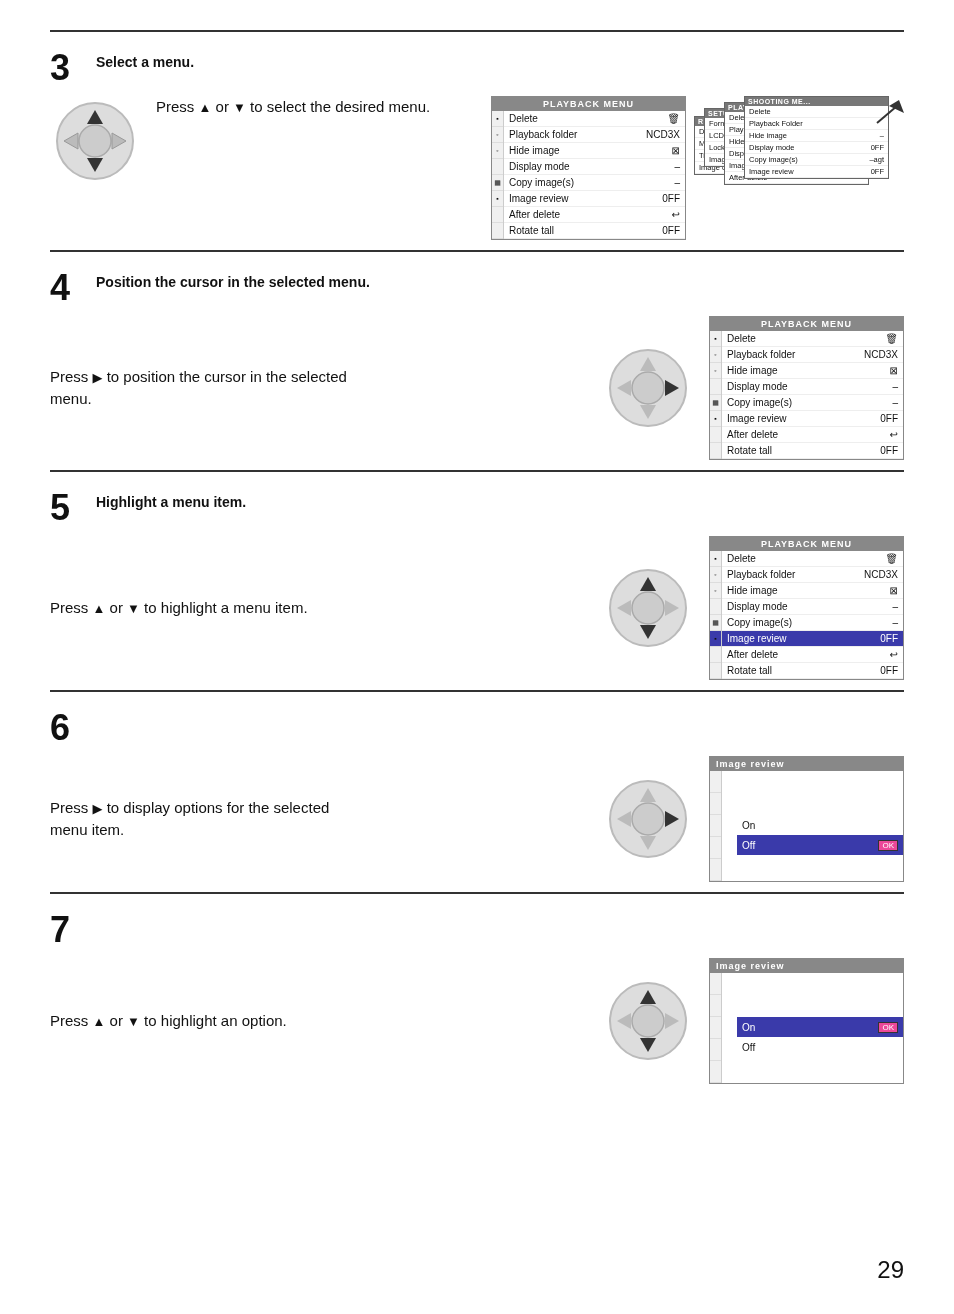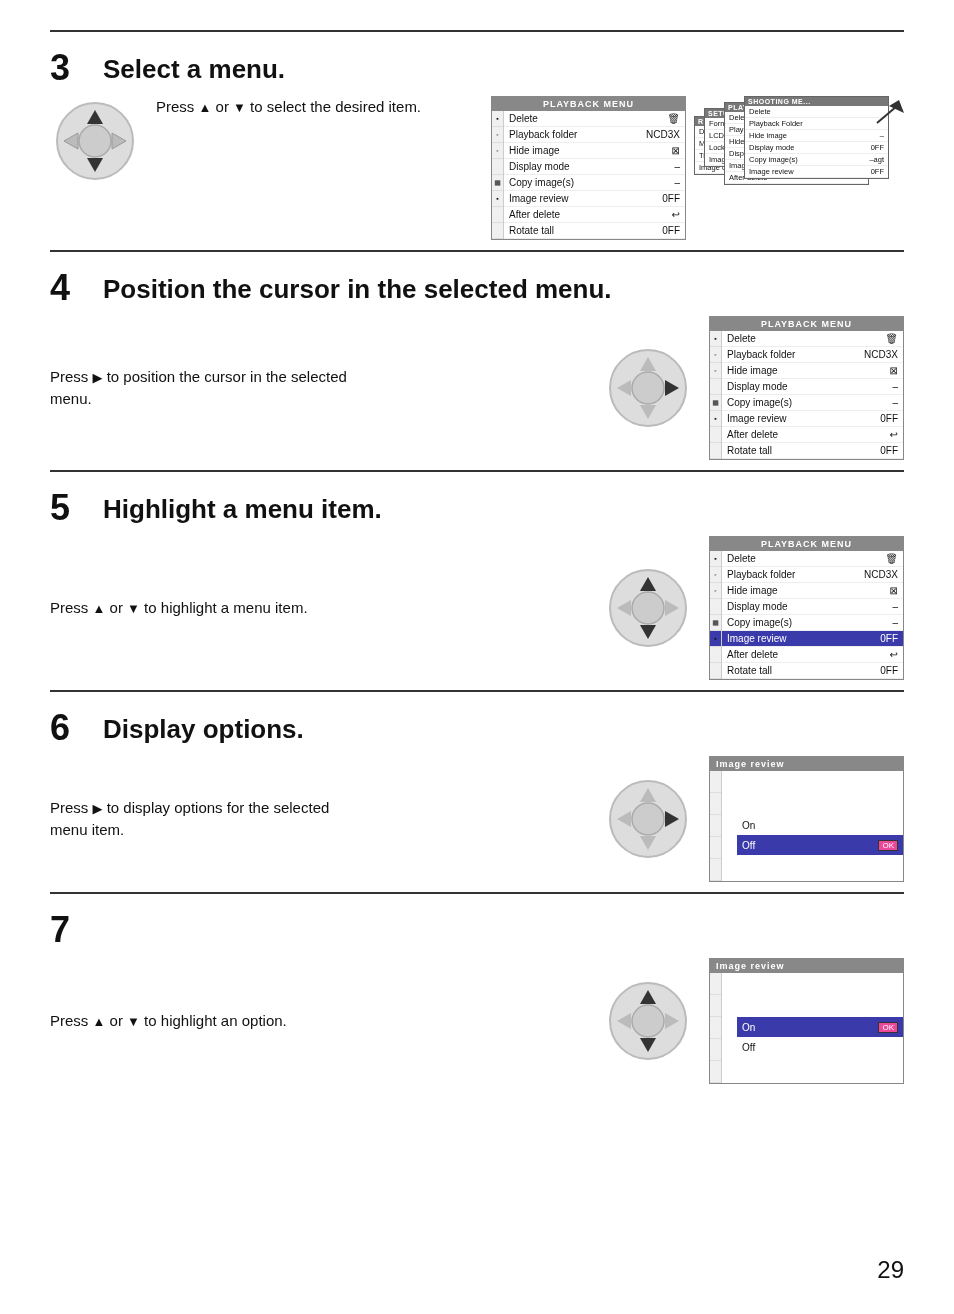--- a/index.html
+++ b/index.html
@@ -34,25 +34,24 @@
 
     .step-number {
       font-size: 36px;
       font-weight: bold;
       line-height: 1;
       margin-right: 14px;
       min-width: 32px;
     }
 
     .step-title {
-      font-size: 26px;
+      font-size: 14px;
       font-weight: bold;
       line-height: 1.2;
       padding-top: 4px;
-      margin-left: 7px;
     }
 
     .step-body {
       display: flex;
       align-items: center;
       gap: 20px;
       padding-left: 0;
     }
 
     .step-text {
@@ -267,21 +266,21 @@
           <polygon points="45,14 37,28 53,28" fill="#333"></polygon>
 
           <polygon points="45,76 37,62 53,62" fill="#333"></polygon>
 
           <polygon points="14,45 28,37 28,53" fill="#bbb" stroke="#999" stroke-width="1"></polygon>
 
           <polygon points="76,45 62,37 62,53" fill="#bbb" stroke="#999" stroke-width="1"></polygon>
         </svg>
       </div>
       <div class="step-text">
-        <span>Press </span><span class="icon-up"></span><span> or </span><span class="icon-down"></span><span> to select the desired item.</span>
+        <span>Press </span><span class="icon-up"></span><span> or </span><span class="icon-down"></span><span> to select the desired menu.</span>
       </div>
 
       <div style="display:flex; gap:8px; align-items:flex-start;">
         <div class="menu-screen">
           <div class="menu-screen-header">PLAYBACK MENU</div>
           <div class="menu-left-bar">
             <div class="menu-icons-col">
               <div class="menu-icon-cell">▪</div>
               <div class="menu-icon-cell">◦</div>
               <div class="menu-icon-cell">◦</div>
@@ -570,21 +569,20 @@
             </div>
           </div>
         </div>
       </div>
     </div>
   </div>
 
   <div class="step-section">
     <div class="step-header">
       <span class="step-number">6</span>
-      <span class="step-title">Display options.</span>
     </div>
     <div class="step-body">
       <div class="step-text">
         <span>Press </span><span class="icon-right"></span><span> to display options for the selected menu item.</span>
       </div>
       <div class="step-visuals">
         <svg class="dpad-svg" viewBox="0 0 90 90">
           <circle cx="45" cy="45" r="38" fill="#ddd" stroke="#bbb" stroke-width="2"></circle>
           <circle cx="45" cy="45" r="16" fill="#ccc" stroke="#aaa" stroke-width="1.5"></circle>
           <polygon points="45,14 37,28 53,28" fill="#bbb"></polygon>

